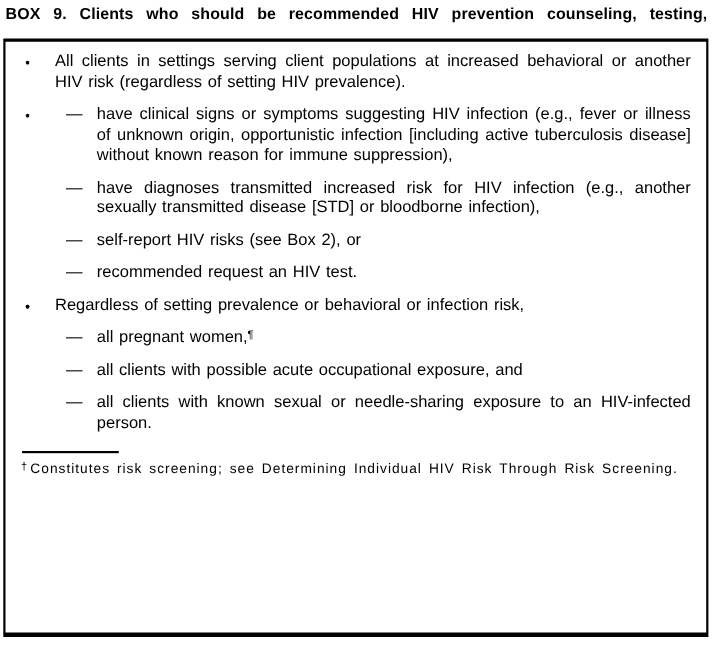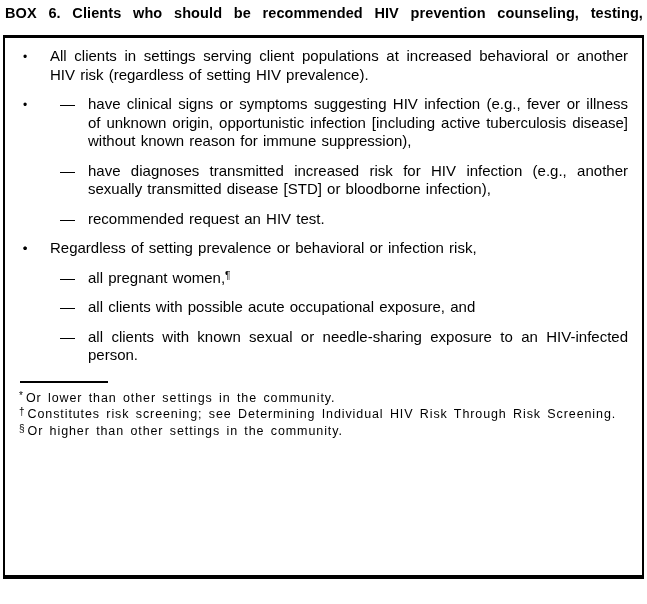--- a/index.html
+++ b/index.html
@@ -81,36 +81,34 @@
     font-size: 10px;
     vertical-align: 3px;
     letter-spacing: 0;
     padding-right: 3px;
   }
 </style>
 </head>
 <body>
 
 <div class="title">
-  <div class="title-line justify-last">BOX 6. Clients who should be recommended HIV prevention counseling, testing,</div>
+  <div class="title-line justify-last">BOX 9. Clients who should be recommended HIV prevention counseling, testing,</div>
 </div>
 
 <div class="box">
   <div id="item-list">
       <div class="item bullet"><span class="marker">•</span><span><span>All clients in settings serving client populations at increased behavioral or another HIV risk (regardless of setting HIV prevalence).</span></span></div>
       <div class="item bullet"><span class="marker">•</span></div>
       <div class="item dash"><span class="marker">—</span><span><span>have clinical signs or symptoms suggesting HIV infection (e.g., fever or illness of unknown origin, opportunistic infection [including active tuberculosis disease] without known reason for immune suppression),</span></span></div>
       <div class="item dash"><span class="marker">—</span><span><span>have diagnoses transmitted increased risk for HIV infection (e.g., another sexually transmitted disease [STD] or bloodborne infection),</span></span></div>
-      <div class="item dash"><span class="marker">—</span></div>
+      <div class="item dash"><span class="marker">—</span><span><span>self-report HIV risks (see Box 2), or</span></span></div>
       <div class="item dash"><span class="marker">—</span><span><span>recommended request an HIV test.</span></span></div>
       <div class="item bullet"><span class="marker">•</span></div>
       <div class="item bullet"><span class="marker">•</span><span><span>Regardless of setting prevalence or behavioral or infection risk,</span></span></div>
       <div class="item dash"><span class="marker">—</span><span><span>all pregnant women,</span><sup class="s">¶</sup></span></div>
       <div class="item dash"><span class="marker">—</span><span><span>all clients with possible acute occupational exposure, and</span></span></div>
       <div class="item dash"><span class="marker">—</span><span><span>all clients with known sexual or needle-sharing exposure to an HIV-infected person.</span></span></div>
     </div>
   <div class="fn-rule"></div>
   <div id="footnote-list">
-      <div class="fn"><span class="fn-marker">*</span><span>Or lower than other settings in the community.</span></div>
       <div class="fn"><span class="fn-marker">†</span><span>Constitutes risk screening; see Determining Individual HIV Risk Through Risk Screening.</span></div>
-      <div class="fn"><span class="fn-marker">§</span><span>Or higher than other settings in the community.</span></div>
     </div>
 </div>
 
 </body></html>

